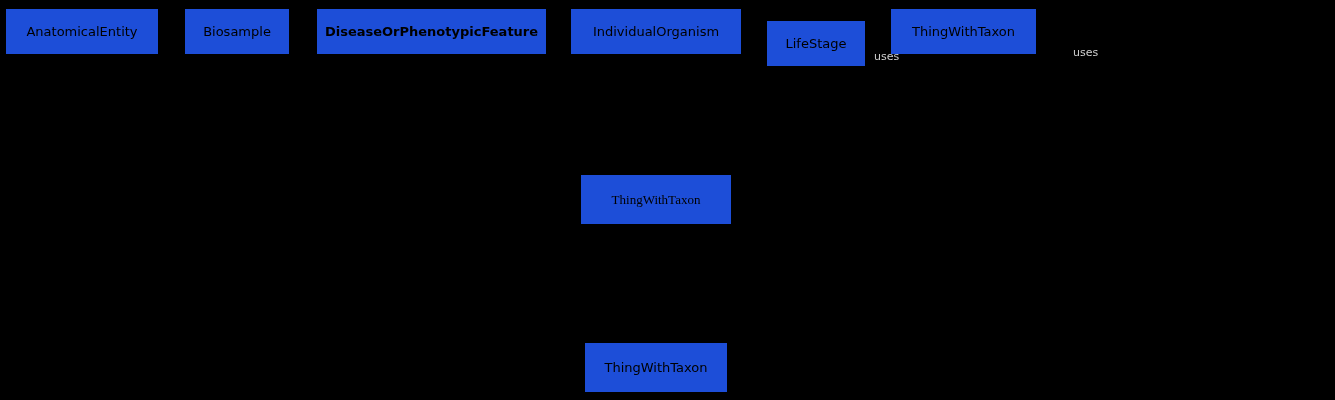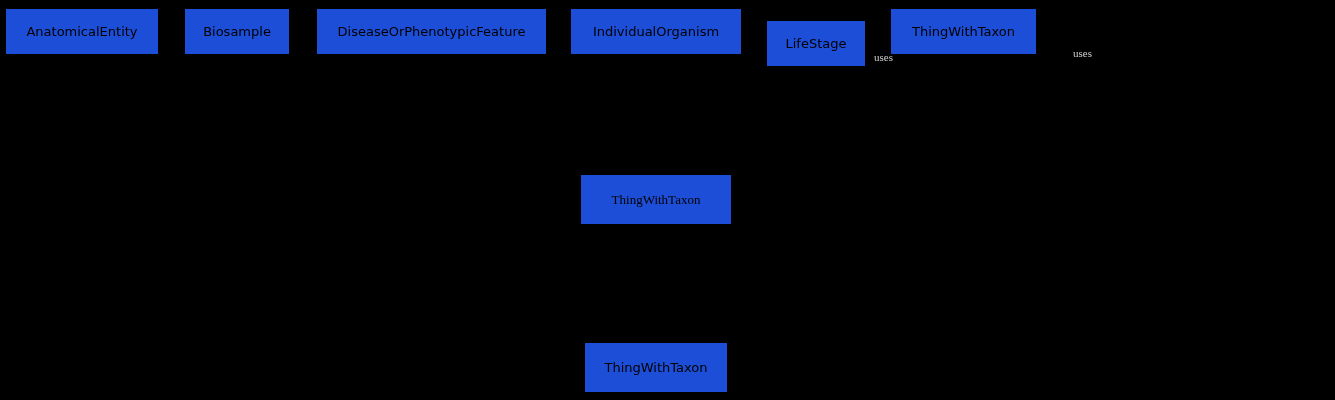--- a/index.html
+++ b/index.html
@@ -33,37 +33,36 @@
     align-items: center;
     justify-content: center;
     font-size: 13px;
     white-space: nowrap;
     z-index: 2;
     cursor: pointer;
   }
   
   .n-anatomical      { left: 5px;    top: 8px;   width: 154px; height: 47px; }
   .n-biosample       { left: 184px;  top: 8px;   width: 106px; height: 47px; text-align: center; }
-  .n-disease         { left: 316px;  top: 8px;   width: 231px; height: 47px; }
+  .n-disease         { left: 316px;  top: 8px;   width: 231px; height: 47px; font-weight: bold; }
   .n-individual      { left: 570px;  top: 8px;   width: 172px; height: 47px; }
   .n-lifestage       { left: 766px;  top: 20px;   width: 100px; height: 47px; }
   .n-molecular       { left: 890px;  top: 8px;   width: 147px; height: 47px; }
   .n-population      { left: 1060px; top: 8px;   width: 270px; height: 47px; }
   
   .n-thingwithtaxon  { left: 580px;  top: 174px; width: 152px; height: 51px; font-family: Liberation Serif, serif; }
   .n-organismtaxon   { left: 584px;  top: 342px; width: 144px; height: 51px; }
 
   .edge-label {
     position: absolute;
     color: #cfcfcf;
     font-size: 11px;
     line-height: 12px;
     z-index: 3;
     white-space: nowrap;
-    font-family: Liberation Serif, serif;
   }
   .el-molecular  { left: 874px;  top: 51px; }
   .el-population { left: 1073px; top: 47px; }
 </style>
 </head>
 <body>
 
 <div class="canvas">
 
   <svg class="edges-svg" viewBox="0 0 1335 400" xmlns="http://www.w3.org/2000/svg">

